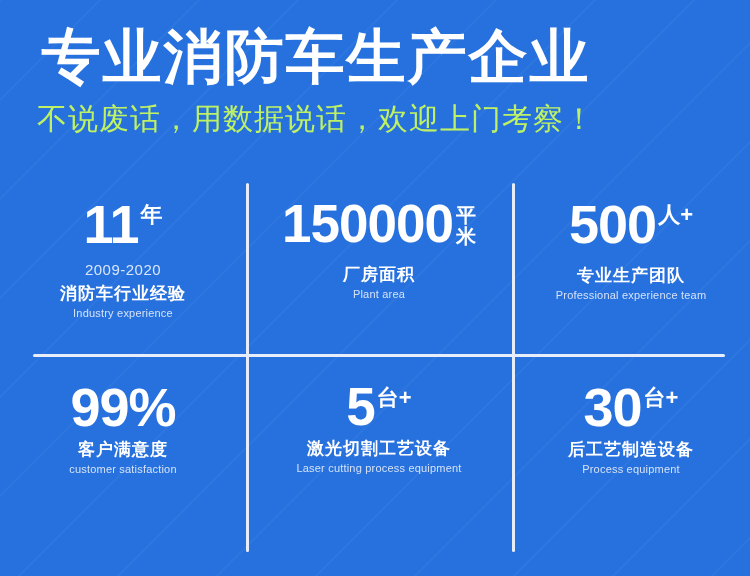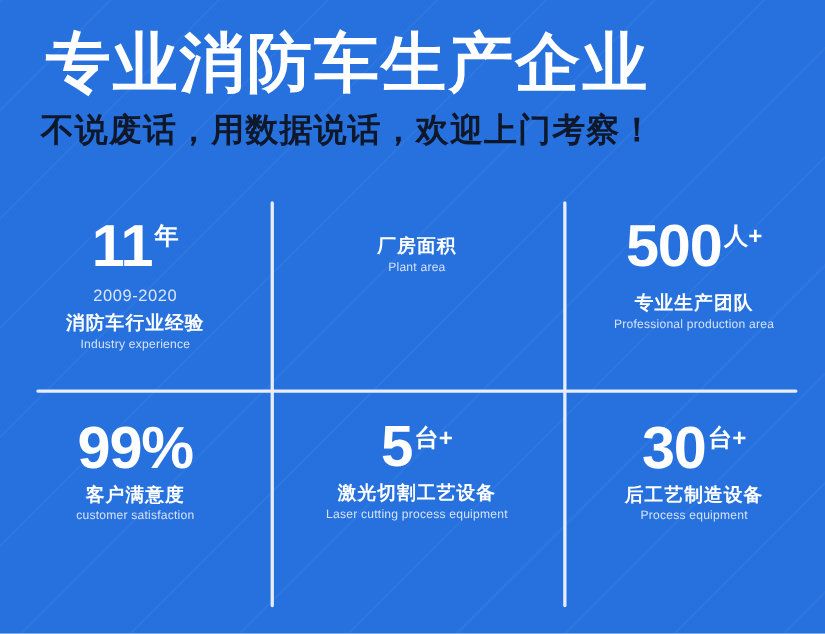--- a/index.html
+++ b/index.html
@@ -49,23 +49,23 @@
     color: #ffffff;
     font-size: 59px;
     font-weight: bold;
     letter-spacing: 2px;
     line-height: 1.08;
     white-space: nowrap;
   }
   #sub-title {
     margin: 0;
     padding-top: 12px;
-    color: #0f172a;
+    color: #bef264;
     font-size: 30px;
-    font-weight: bold;
+    font-weight: normal;
     letter-spacing: 1px;
     line-height: 1.1;
     white-space: nowrap;
   }
 
   
   .divider-h {
     position: absolute;
     left: 33px;
     width: 692px;
@@ -195,33 +195,40 @@
       <div class="value-line">
         <span class="stat-number">11</span>
         <span class="stat-unit">年</span>
       </div>
       <div class="stat-years">2009-2020</div>
       <div class="stat-label-cn">消防车行业经验</div>
       <div class="stat-label-en">Industry experience</div>
     </div>
 
     <div class="stat-cell c2 row-1">
+      <div class="value-line">
+        <span class="stat-number">150000</span>
+        <span class="stat-unit stacked">
+          <span>平</span>
+          <span>米</span>
+        </span>
+      </div>
 
       <div class="stat-label-cn">厂房面积</div>
       <div class="stat-label-en">Plant area</div>
     </div>
 
     <div class="stat-cell c3 row-1">
       <div class="value-line">
         <span class="stat-number">500</span>
         <span class="stat-unit">人+</span>
       </div>
 
       <div class="stat-label-cn">专业生产团队</div>
-      <div class="stat-label-en">Professional production area</div>
+      <div class="stat-label-en">Professional experience team</div>
     </div>
 
     <div class="stat-cell c1 row-2">
       <div class="value-line">
         <span class="stat-number">99%</span>
 
       </div>
 
       <div class="stat-label-cn">客户满意度</div>
       <div class="stat-label-en">customer satisfaction</div>

